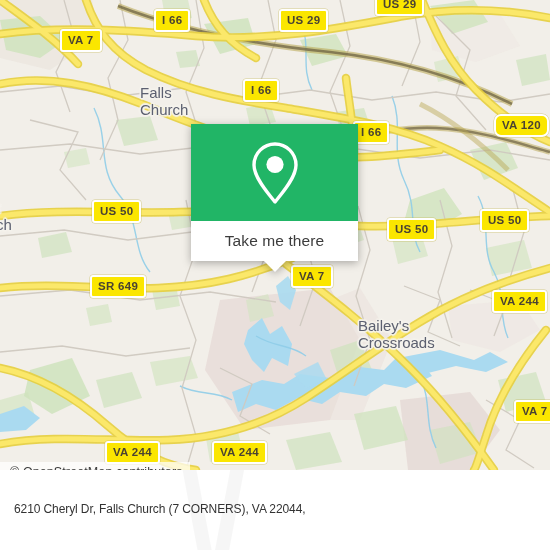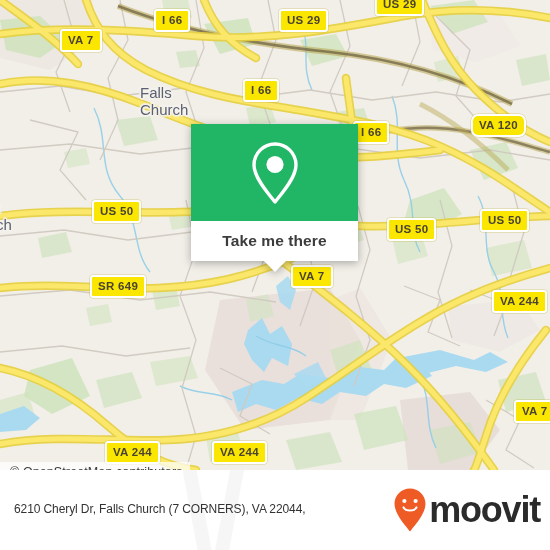--- a/index.html
+++ b/index.html
@@ -71,21 +71,20 @@
     pointer-events: none;
   }
 
   
   #callout {
     position: absolute;
     left: 191px; top: 124px;
     width: 167px;
     z-index: 60;
     filter: drop-shadow(0 2px 4px rgba(0,0,0,0.30));
-    font-weight: bold;
   }
   #callout-top {
     height: 97px;
     background: #21b566;
     display: flex;
     align-items: center;
     justify-content: center;
   }
   #callout-bottom {
     height: 40px;
@@ -291,30 +290,32 @@
           <path d="M422 0 C436 34, 450 64, 476 90 C504 118, 530 134, 550 142"></path>
           <path d="M546 330 C520 362, 498 396, 486 436 C478 460, 476 468, 474 470"></path>
           <path d="M204 0 C214 26, 230 44, 256 58"></path>
           <path d="M0 0 C30 22, 56 40, 78 64"></path>
         </g>
       </g>
     </svg>
 
     <div class="place" style="left:140px; top:85px; width:70px;">Falls
 Church</div>
+    <div class="place" style="left:358px; top:318px; width:120px;">Bailey's
+Crossroads</div>
     <div class="place" style="left:-4px; top:200px; width:26px; text-align:left;">t
 ch</div>
 
     <div class="shield" style="left:154px; top:9px;">I 66</div>
     <div class="shield" style="left:279px; top:9px;">US 29</div>
     <div class="shield" style="left:375px; top:-7px;">US 29</div>
     <div class="shield" style="left:60px; top:29px;">VA 7</div>
     <div class="shield" style="left:243px; top:79px;">I 66</div>
     <div class="shield" style="left:353px; top:121px;">I 66</div>
-    <div class="shield" style="left:471px; top:114px;border-radius:7px;">VA 120</div>
+    <div class="shield" style="left:494px; top:114px;border-radius:7px;">VA 120</div>
     <div class="shield" style="left:92px; top:200px;">US 50</div>
     <div class="shield" style="left:387px; top:218px;">US 50</div>
     <div class="shield" style="left:480px; top:209px;">US 50</div>
     <div class="shield" style="left:90px; top:275px;text-align:center;">SR 649</div>
     <div class="shield" style="left:291px; top:265px;">VA 7</div>
     <div class="shield" style="left:492px; top:290px;">VA 244</div>
     <div class="shield" style="left:514px; top:400px;">VA 7</div>
     <div class="shield" style="left:105px; top:441px;">VA 244</div>
     <div class="shield" style="left:212px; top:441px;">VA 244</div>
 
@@ -332,25 +333,15 @@
       <span id="callout-label">Take me there</span>
     </div>
     <div id="callout-tail"></div>
   </div>
 
   <div id="footer">
     <div class="watermark" style="left:180px; top:-30px;">\/</div>
     <div id="footer-text" style="position:relative; z-index:2;">
       <div>6210 Cheryl Dr, Falls Church (7 CORNERS), VA 22044,</div>
     </div>
-    <div id="brand" style="position:relative; z-index:2;">
-      <svg width="36" height="46" viewBox="0 0 36 46">
-        <path d="M18 1.5 C26.5 1.5, 33.5 8.3, 33.5 16.8 C33.5 27.5, 21.5 39.5, 18 44.5
-                 C14.5 39.5, 2.5 27.5, 2.5 16.8 C2.5 8.3, 9.5 1.5, 18 1.5 Z" fill="#ef5b25"></path>
-        <circle cx="12.4" cy="14" r="2.1" fill="#ffffff"></circle>
-        <circle cx="23.6" cy="14" r="2.1" fill="#ffffff"></circle>
-        <path d="M11.6 20.4 C13.8 24.6, 22.2 24.6, 24.4 20.4" fill="none" stroke="#ffffff" stroke-width="2.1" stroke-linecap="round"></path>
-      </svg>
-      <span id="brand-word">moovit</span>
-    </div>
   </div>
 
 </div>
 
 </body></html>

